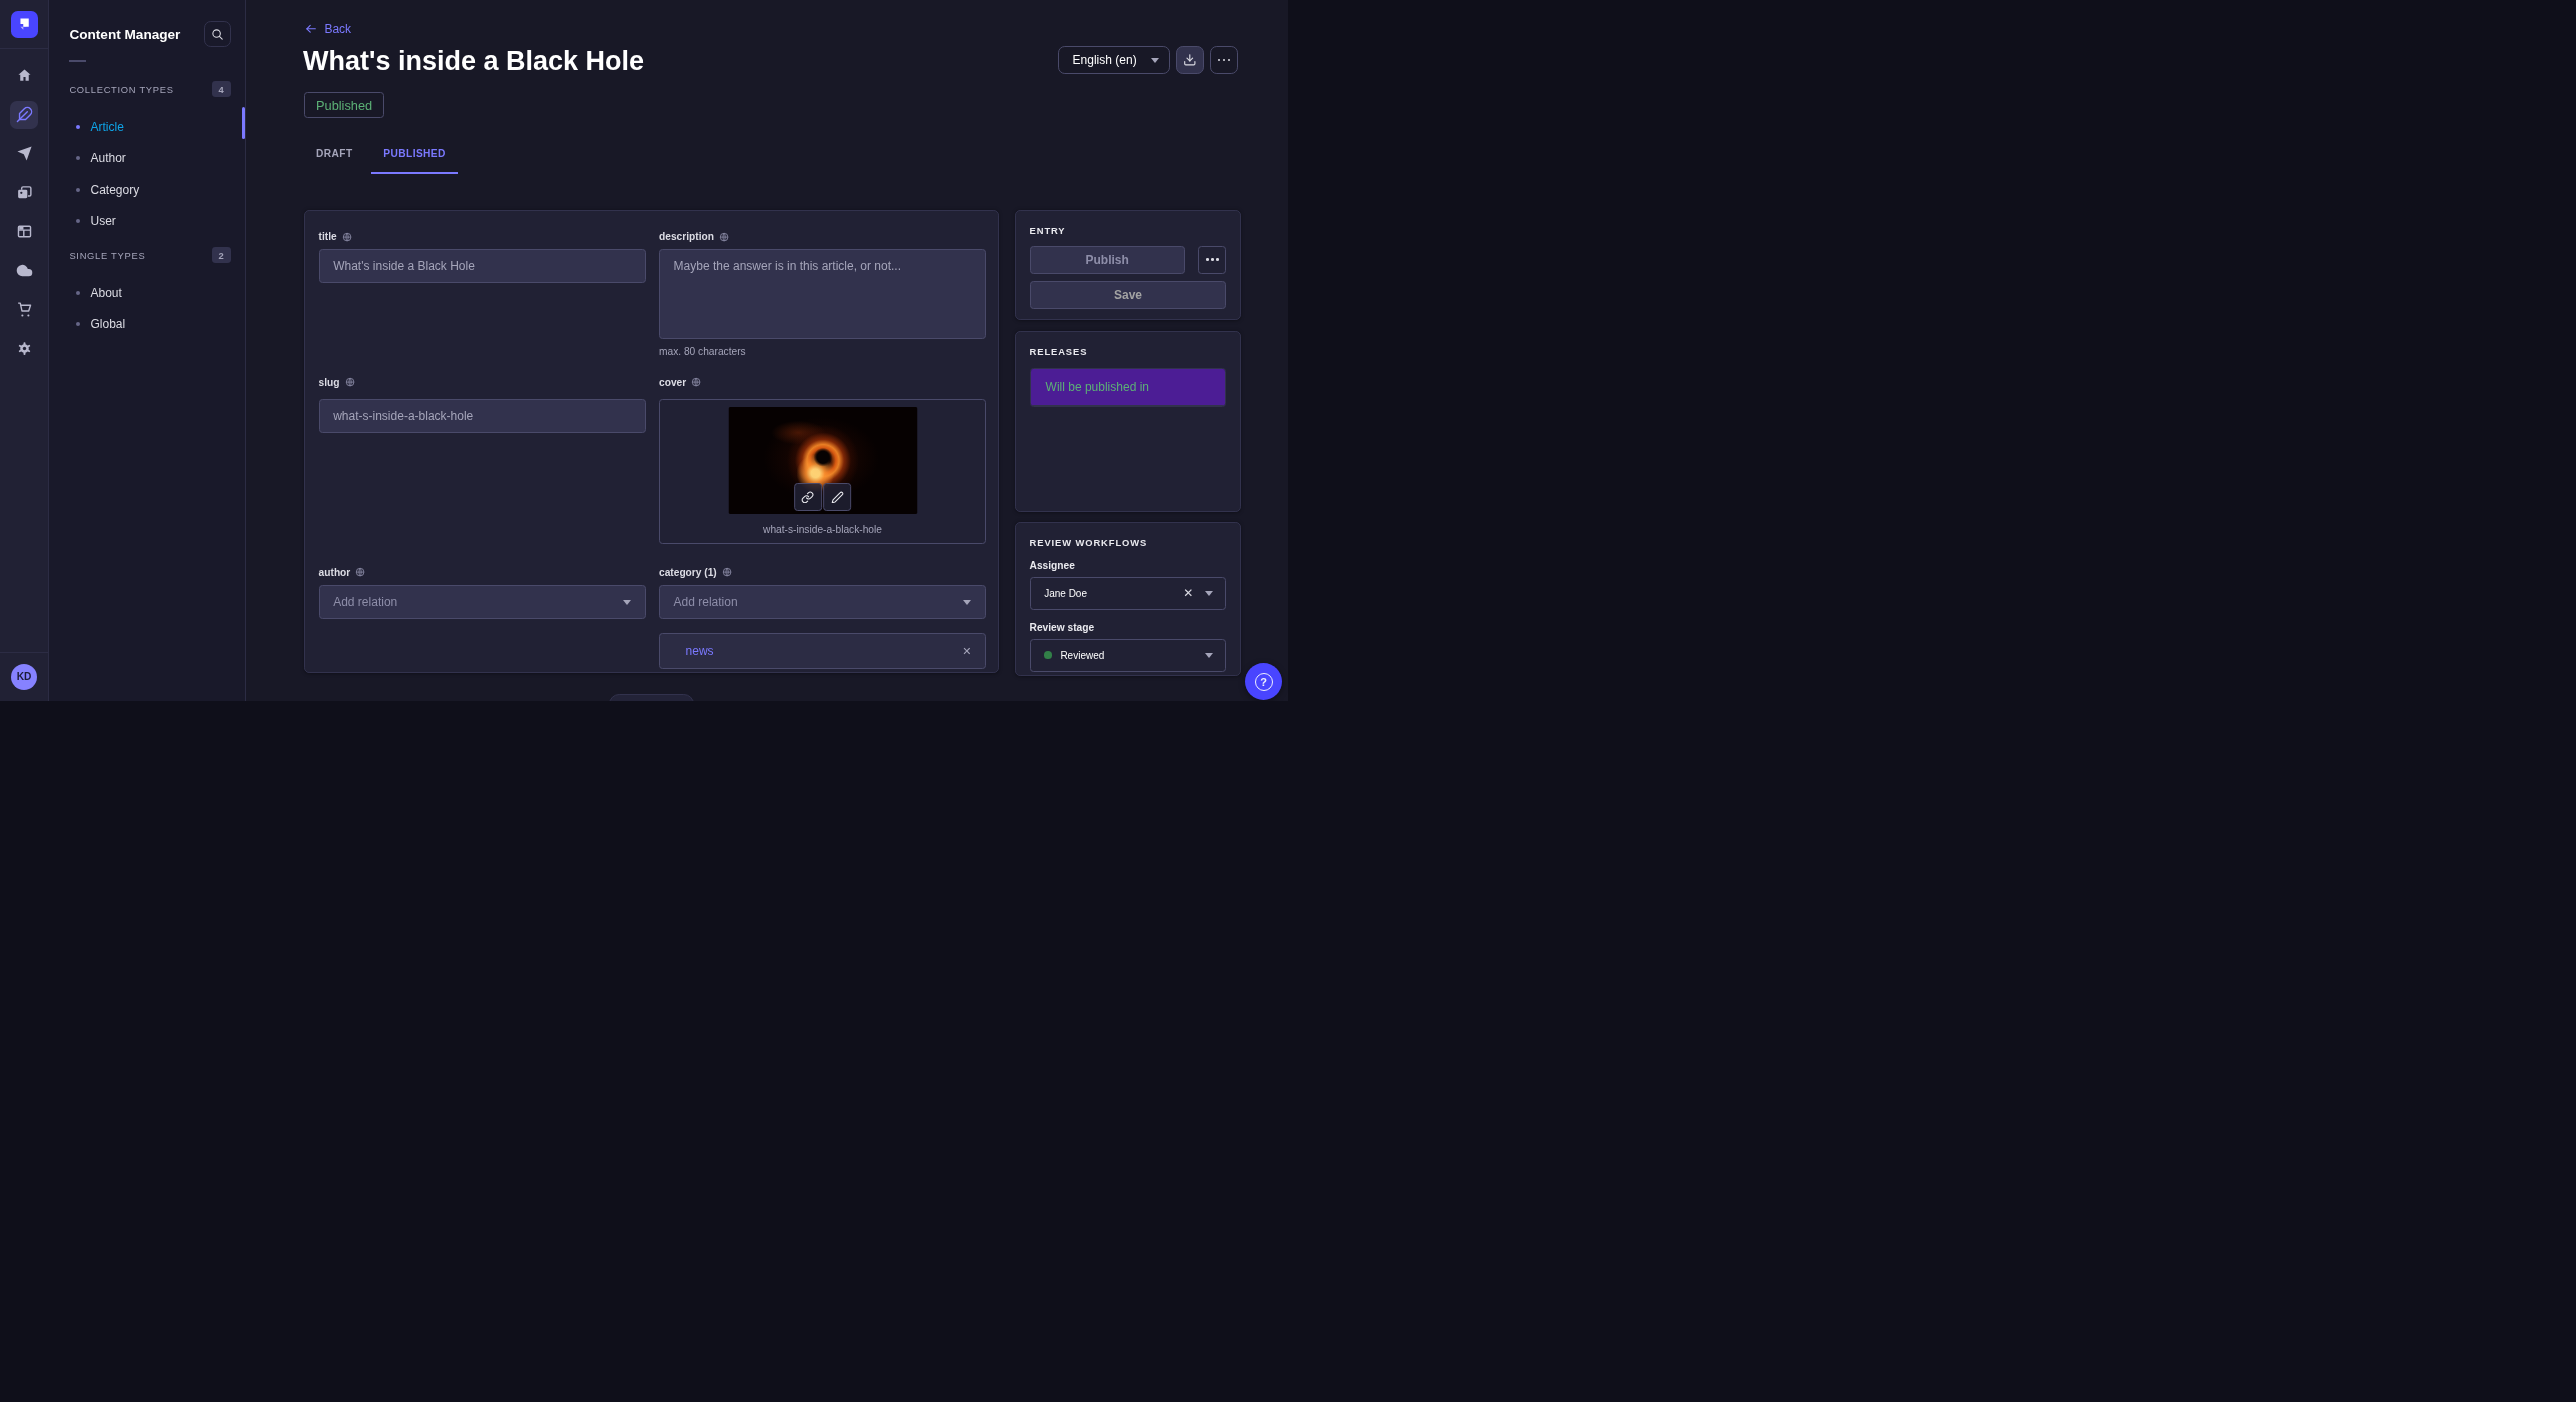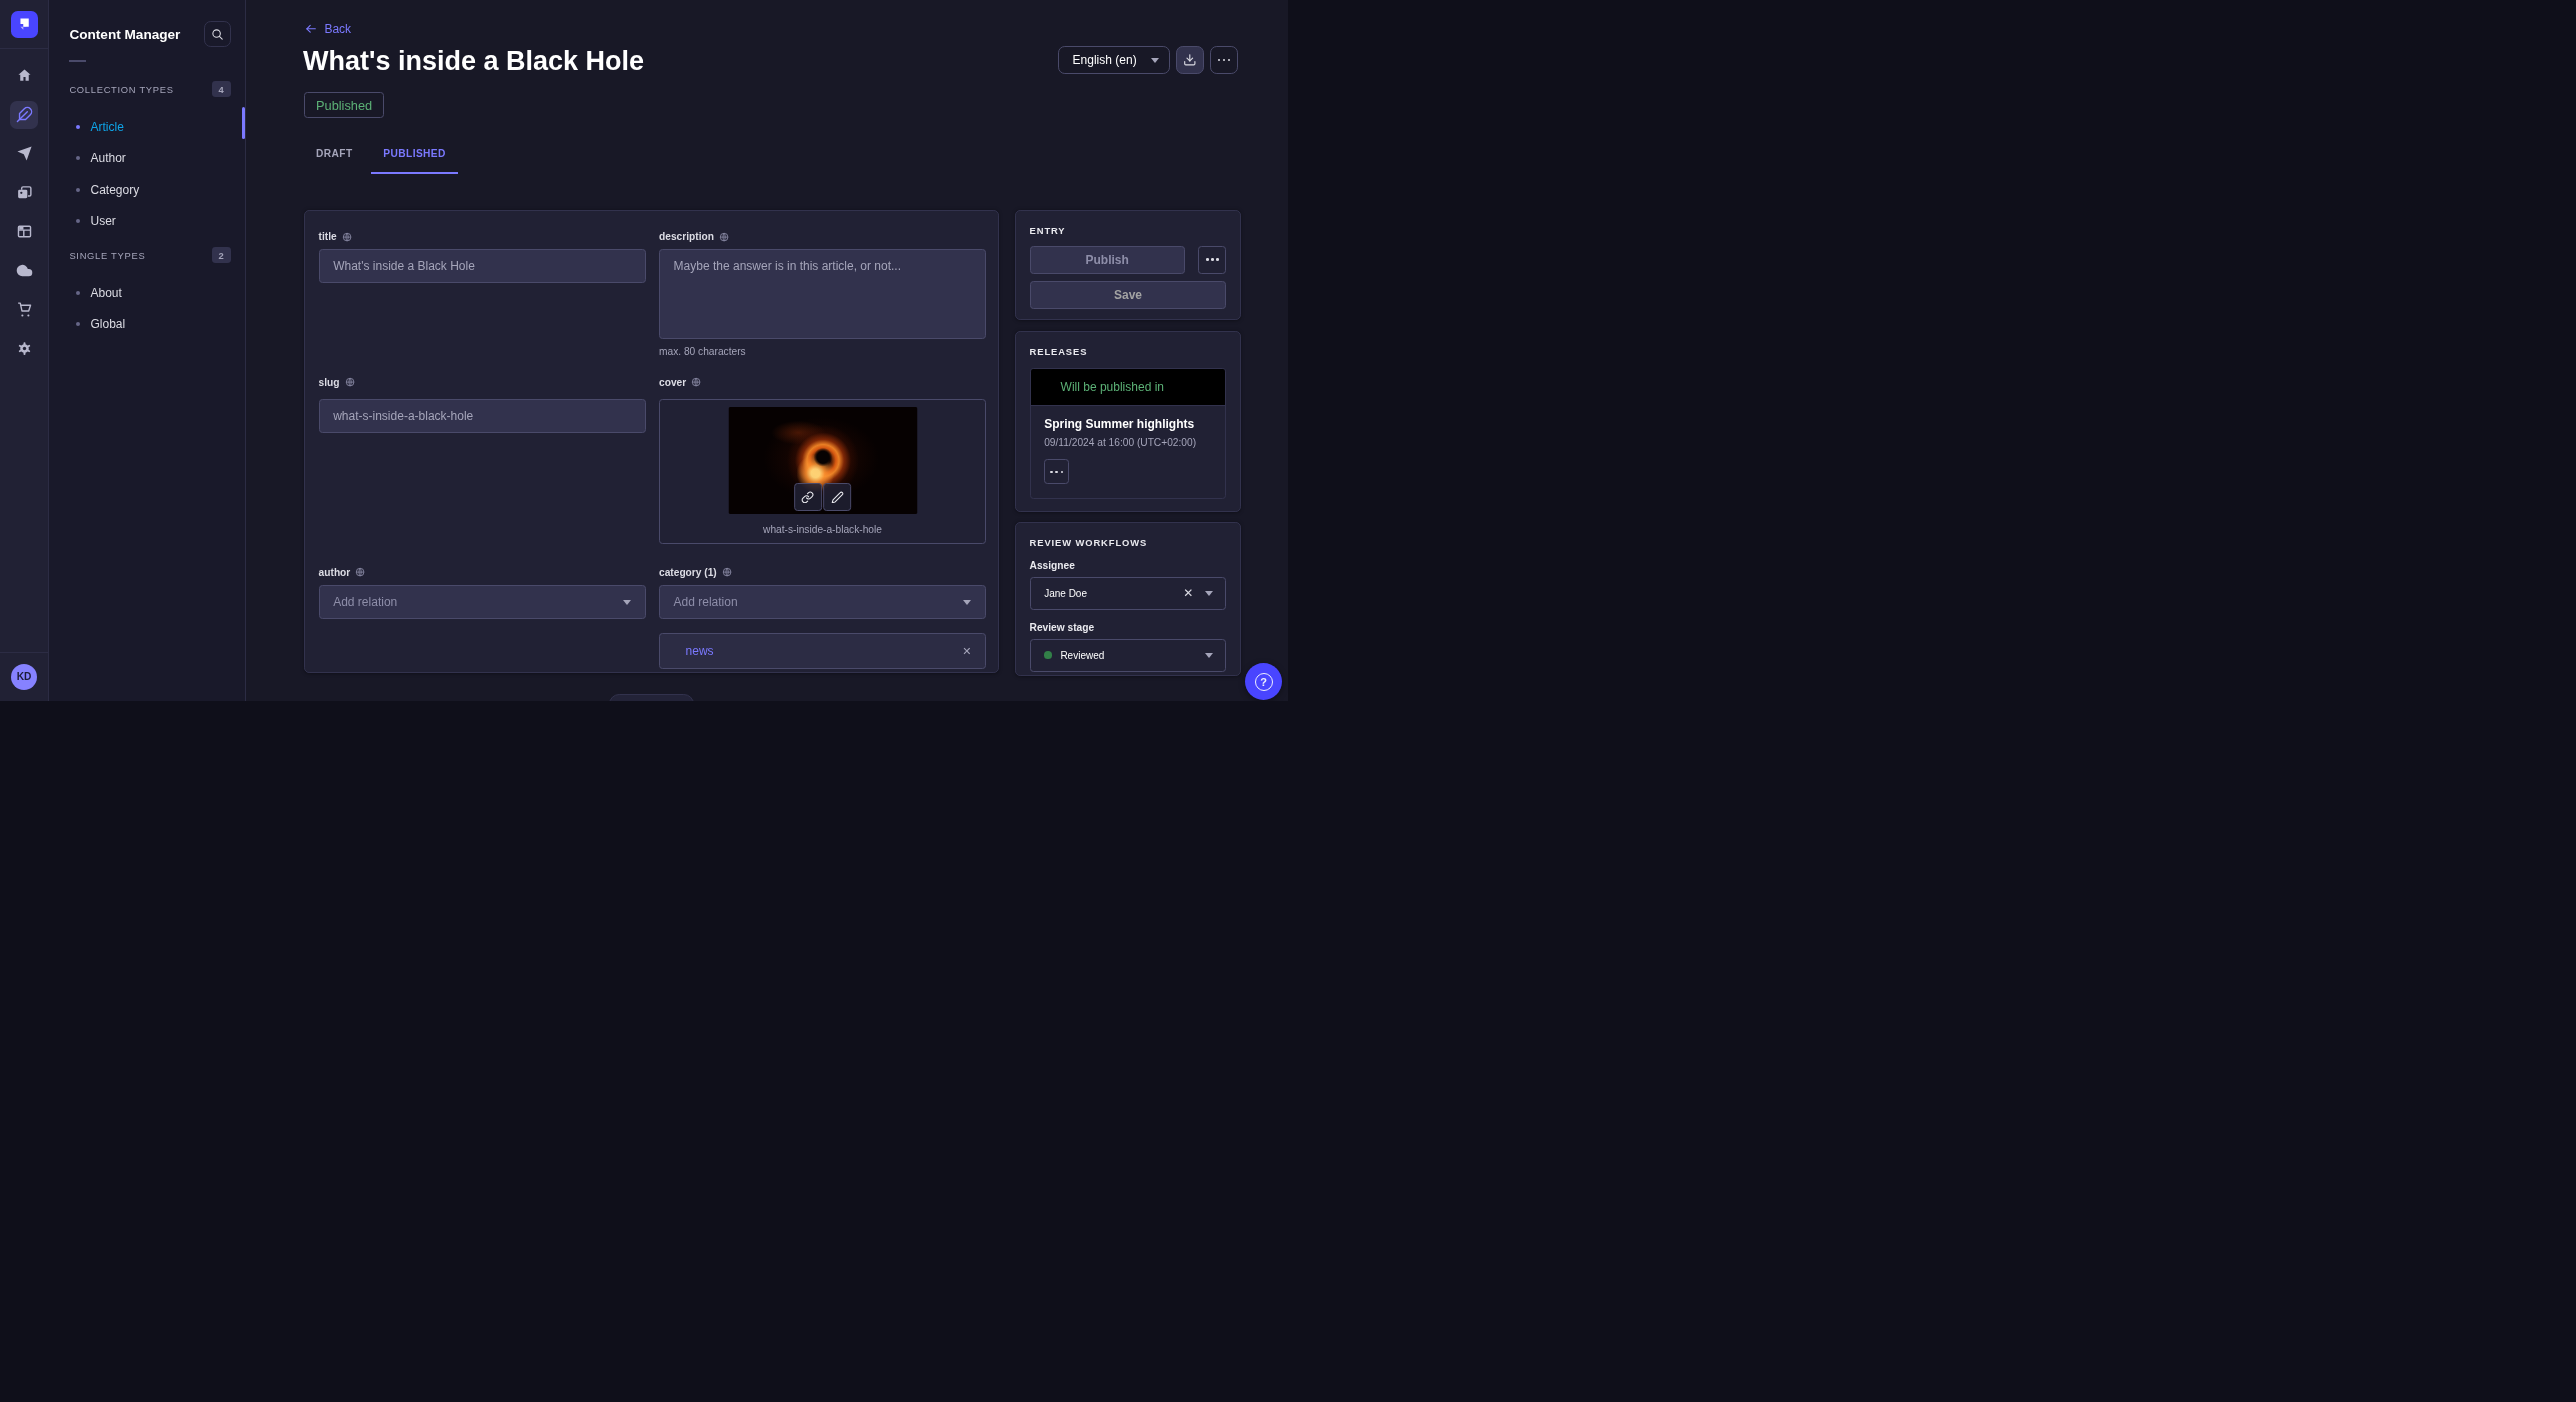--- a/index.html
+++ b/index.html
@@ -80,21 +80,21 @@
 
   
   .panel-card { position:absolute; left:1015px; width:226px; background:#212134; border:0.9px solid #32324d; border-radius:5.1px; padding:13.6px; box-shadow:0 0.9px 3.4px rgba(0,0,0,.35); }
   .panel-heading { font-size:9.4px; font-weight:700; letter-spacing:0.9px; color:#eaeaef; }
   .entry-row { display:flex; gap:13.6px; margin-top:10.2px; }
   .btn-main { flex:1; height:28px; background:#32324d; border:0.9px solid #4a4a6a; border-radius:3.4px; font-size:12px; font-weight:600; display:flex; align-items:center; justify-content:center; cursor:pointer; font-family:"Liberation Sans",sans-serif; }
   .btn-publish { color:#8e8ea9; }
   .btn-save { margin-top:6.8px; width:100%; color:#a3a3a3; }
   .more-btn { width:28px; height:28px; flex:none; border:0.9px solid #4a4a6a; border-radius:3.4px; background:transparent; display:flex; align-items:center; justify-content:center; cursor:pointer; }
   .release-card { margin-top:11px; border:0.9px solid #32324d; border-radius:3.4px; overflow:hidden; }
-  .release-banner { background:#000000; border-bottom:0.9px solid #32324d; padding:11px 30px; font-size:12px; color:#5cb176; }
+  .release-banner { background:#4c1d95; border-bottom:0.9px solid #32324d; padding:11px 15px; font-size:12px; color:#5cb176; }
   .release-body { padding:11px 13.6px 13.6px 13.6px; }
   .release-name { font-size:12px; font-weight:700; color:#ffffff; }
   .release-date { margin-top:6.8px; font-size:10.2px; color:#a5a5ba; }
   .release-more { margin-top:11px; width:25px; height:25px; border:0.9px solid #4a4a6a; border-radius:3.4px; display:flex; align-items:center; justify-content:center; cursor:pointer; }
   .rw-label { margin-top:12px; font-size:10.2px; font-weight:700; color:#eaeaef; }
   .rw-input { margin-top:6px; height:33px; border:0.9px solid #4a4a6a; border-radius:3.4px; background:transparent; display:flex; align-items:center; padding:0 12px 0 13.6px; cursor:pointer; }
   .rw-input .val { font-size:10px; color:#ffffff; flex:1; display:flex; align-items:center; gap:8.5px; }
   .stage-dot { width:7.7px; height:7.7px; border-radius:50%; background:#328048; }
   .clear-x { color:#dcdce4; font-size:12px; margin-right:12px; cursor:pointer; line-height:1; }
 
@@ -361,31 +361,20 @@
           </span>
       </div>
     </div>
     <button class="btn-main btn-save">Save</button>
   </div>
 
   <div class="panel-card" style="top:331px; height:181px;">
     <div class="panel-heading">RELEASES</div>
     <div class="release-card">
       <div class="release-banner">Will be published in</div>
-      <div class="release-body">
-        <div class="release-name">Spring Summer highlights</div>
-        <div class="release-date">09/11/2024 at 16:00 (UTC+02:00)</div>
-        <div class="release-more">
-          <span class="dots">
-              <i></i>
-              <i></i>
-              <i></i>
-            </span>
-        </div>
-      </div>
     </div>
   </div>
 
   <div class="panel-card" style="top:522px; height:154px;">
     <div class="panel-heading">REVIEW WORKFLOWS</div>
     <div class="rw-label">Assignee</div>
     <div class="rw-input">
       <span class="val">Jane Doe</span>
       <span class="clear-x">✕</span>
       <span class="caret"></span>

